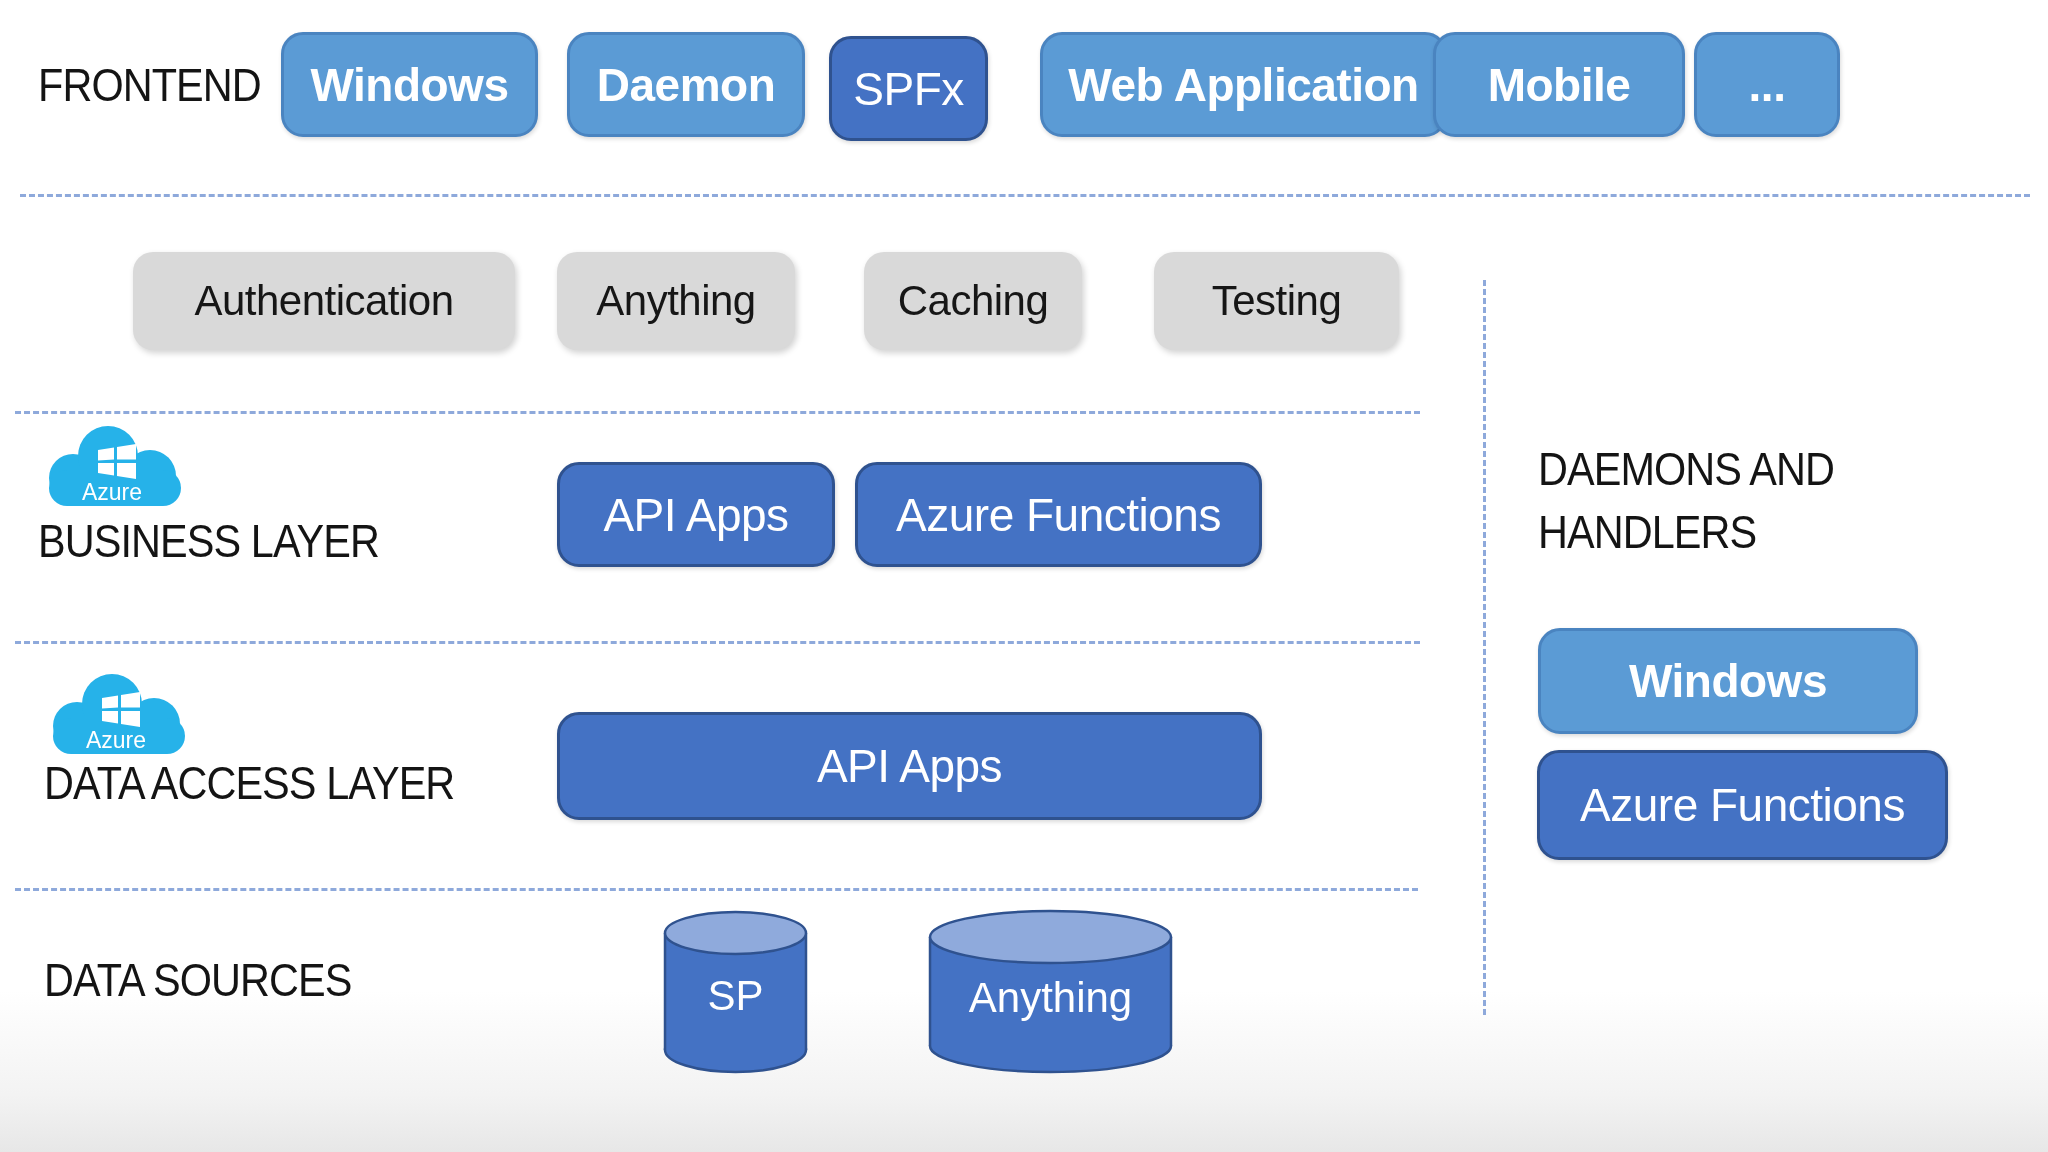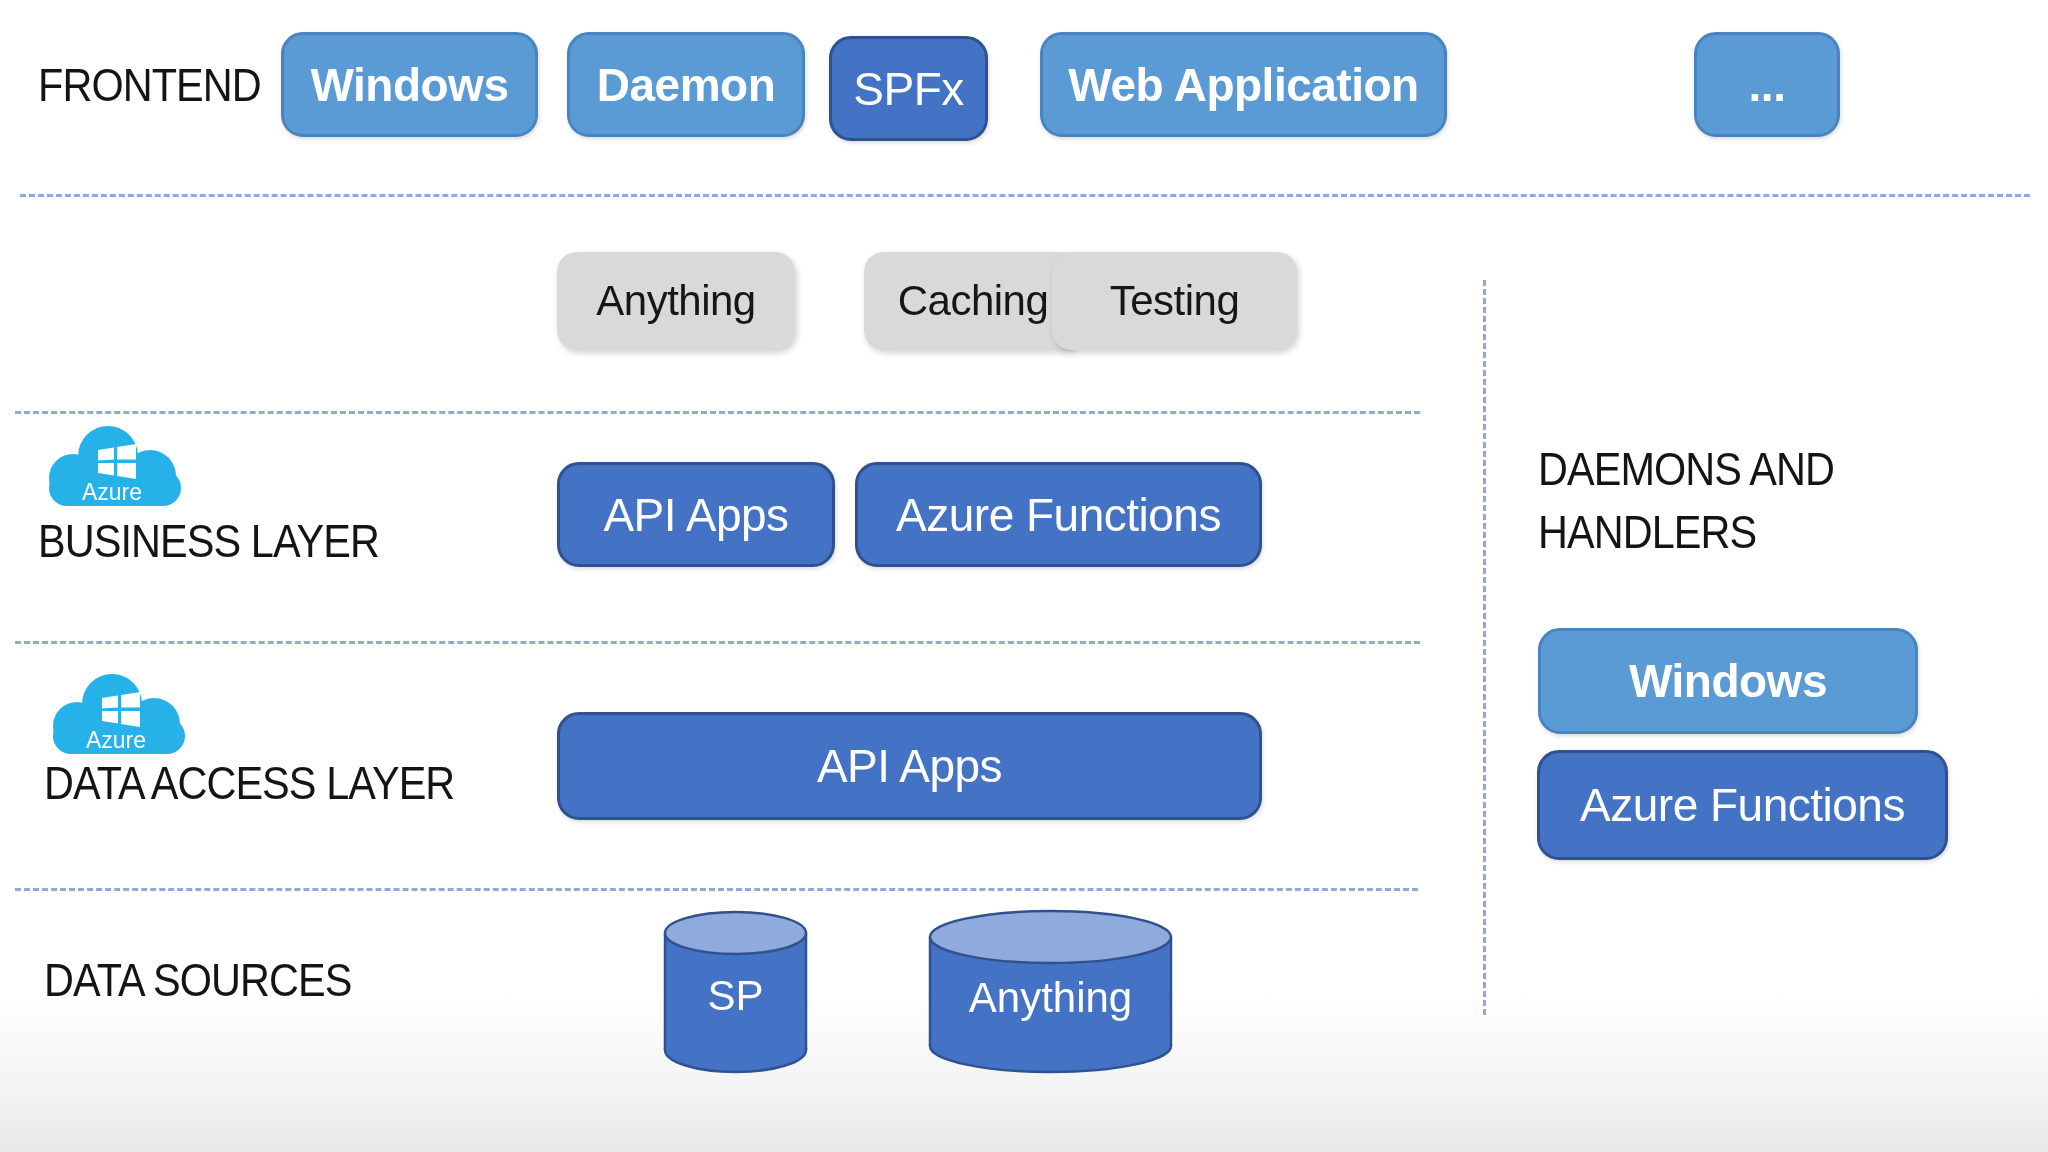--- a/index.html
+++ b/index.html
@@ -31,27 +31,29 @@
 <body>
 
 <div class="stage">
 
   <div class="seclabel" style="left:38px;top:60px;">FRONTEND</div>
 
   <div class="btn light" style="left:281px;top:32px;width:257px;height:105px;">Windows</div>
   <div class="btn light" style="left:567px;top:32px;width:238px;height:105px;">Daemon</div>
   <div class="btn dark" style="left:829px;top:36px;width:159px;height:105px;">SPFx</div>
   <div class="btn light" style="left:1012px;top:32px;width:407px;height:105px;margin-left:28px;">Web Application</div>
+  <div class="btn light" style="left:1433px;top:32px;width:252px;height:105px;">Mobile</div>
   <div class="btn light" style="left:1694px;top:32px;width:146px;height:105px;">...</div>
 
   <div class="hdash" style="left:20px;top:194px;width:2010px;"></div>
 
+  <div class="btn gray" style="left:133px;top:252px;width:382px;height:98px;">Authentication</div>
   <div class="btn gray" style="left:557px;top:252px;width:238px;height:98px;">Anything</div>
   <div class="btn gray" style="left:864px;top:252px;width:218px;height:98px;text-align:center;">Caching</div>
-  <div class="btn gray" style="left:1052px;top:252px;width:245px;height:98px;">Testing</div>
+  <div class="btn gray" style="left:1154px;top:252px;width:245px;height:98px;">Testing</div>
 
   <div class="hdash" style="left:15px;top:411px;width:1405px;"></div>
 
   <svg class="cloud" style="left:40px;top:420px;" width="150" height="90" viewBox="0 0 150 90">
     <g fill="#26B2E9">
       <circle cx="33" cy="58" r="24"></circle>
       <circle cx="68" cy="36" r="30"></circle>
       <circle cx="110" cy="56" r="26"></circle>
       <rect x="9" y="50" width="132" height="36" rx="18"></rect>
     </g>

